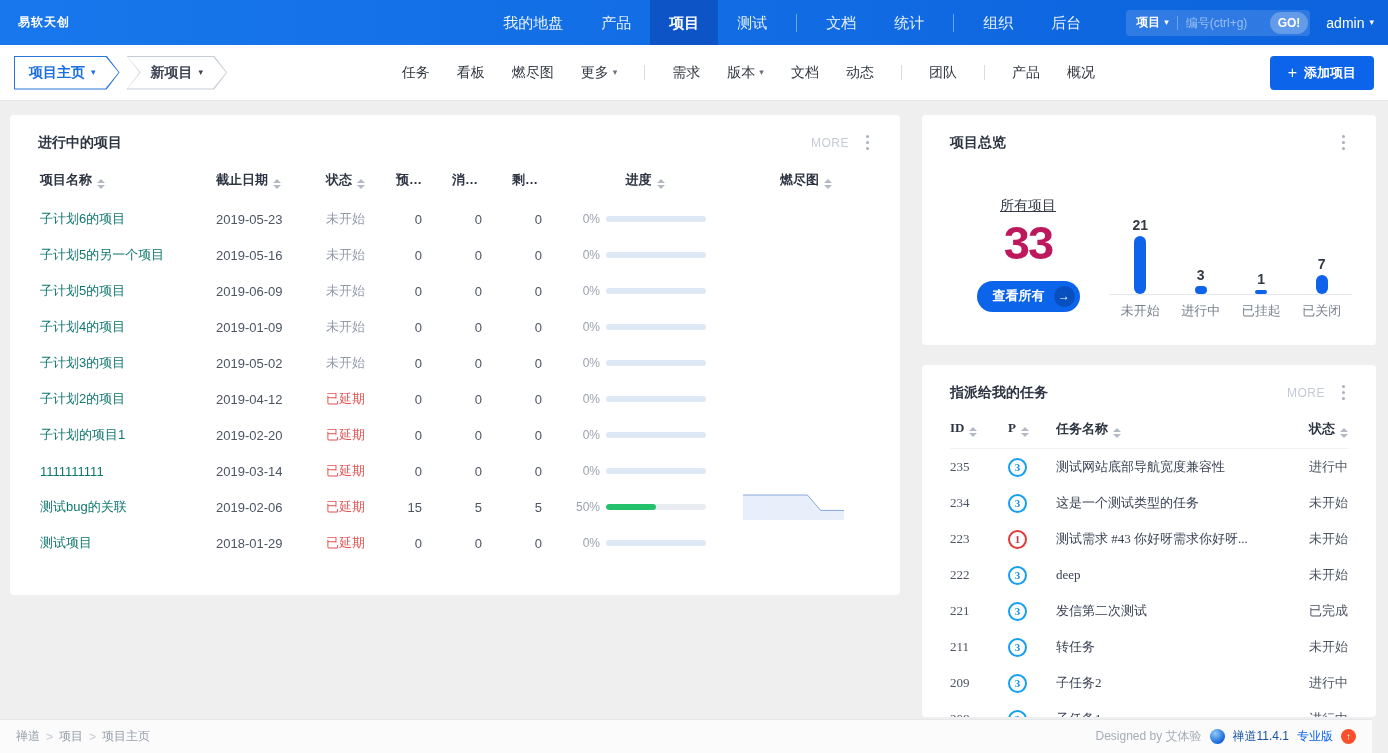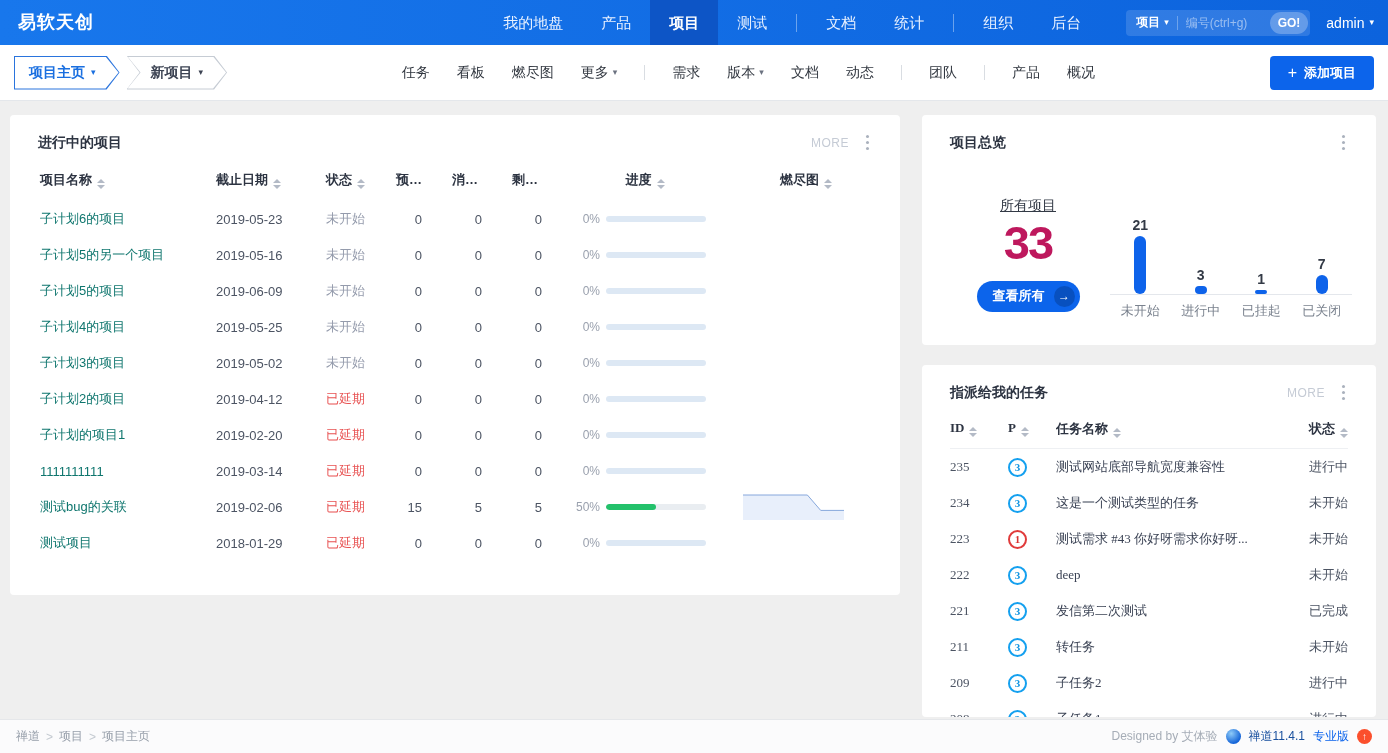--- a/index.html
+++ b/index.html
@@ -2,21 +2,21 @@
 <html><head>
 <meta charset="utf-8">
 <style>
   * { margin:0; padding:0; box-sizing:border-box; }
   html,body { width:1388px; height:753px; overflow:hidden; }
   body { font-family:"Liberation Sans","DejaVu Sans",sans-serif; background:#efefef; color:#333; }
 
   
   .navbar { height:45px; background:linear-gradient(90deg,#1877ec 0%,#0c63dd 100%);
             display:flex; align-items:stretch; color:#fff; padding:0 14px 0 18px; }
-  .brand { font-size:18px; font-weight:bold; line-height:45px; margin-right:30px; letter-spacing:1px; cursor:pointer; }
+  .brand { font-size:12px; font-weight:bold; line-height:45px; margin-right:30px; letter-spacing:1px; cursor:pointer; }
   .nav-menu { display:flex; align-items:stretch; margin-left:auto; }
   .navitem { line-height:45px; padding:0 19px; font-size:15px; color:#eaf2ff; cursor:pointer; white-space:nowrap; }
   .navitem.active { background:#0d55c6; color:#fff; font-weight:bold; }
   .navdiv { width:1px; height:18px; background:rgba(255,255,255,.38); align-self:center; margin:0 10px; }
   .nav-right { display:flex; align-items:center; margin-left:26px; gap:16px; }
   .searchbox { display:flex; align-items:center; background:rgba(255,255,255,.14); border-radius:4px; height:26px; padding:2px; }
   .scope { font-size:12px; font-weight:bold; color:#fff; padding:0 8px; display:flex; align-items:center; gap:4px; cursor:pointer; white-space:nowrap; }
   .sdiv { width:1px; height:14px; background:rgba(255,255,255,.3); }
   .searchbox input { background:transparent; border:none; outline:none; width:92px; font-size:12px; color:#fff; padding:0 8px; }
   .searchbox input::placeholder { color:rgba(255,255,255,.5); }
@@ -110,21 +110,21 @@
   .tcell { font-size:13px; color:#4c5463; white-space:nowrap; overflow:hidden; text-overflow:ellipsis; }
   .thead .tcell { color:#2d3442; font-weight:bold; }
   .tcell.right { text-align:right; }
   .tname { color:#3a4254; cursor:pointer; }
   .pri { width:19px; height:19px; border-radius:50%; border:2px solid; display:flex; align-items:center;
          justify-content:center; font-size:11px; font-weight:bold; }
   .pri3 { border-color:#14a0ef; color:#0f93e0; }
   .pri1 { border-color:#e03b3b; color:#d93232; }
 
   
-  .footer { position:absolute; left:0; right:0; bottom:0; height:34px; background:#fbfbfc; border-top:1px solid #e5e7ea;
+  .footer { position:absolute; left:0; right:16px; bottom:0; height:34px; background:#fbfbfc; border-top:1px solid #e5e7ea;
             display:flex; padding:0 16px; font-size:12px; color:#98a0ab; }
   .fcrumb { display:flex; gap:6px; align-items:center; }
   .fcrumb .sep { color:#c3c9d0; }
   .fcrumb span { cursor:pointer; }
   .fright { margin-left:auto; display:flex; align-items:center; gap:8px; }
   .designed { color:#a6adb7; }
   .globe { width:15px; height:15px; border-radius:50%; background:radial-gradient(circle at 35% 30%,#8ecbf8,#1565d8 70%); display:inline-block; }
   .ver { color:#19509e; cursor:pointer; }
   .edition { color:#0c64eb; cursor:pointer; }
   .upbadge { width:15px; height:15px; border-radius:50%; background:#fb4f2c; color:#fff; font-size:10px;
@@ -314,21 +314,21 @@
             <div class="cell num">0</div>
             <div class="cell num">0</div>
             <div class="progress-cell">
               <span class="pct">0%</span>
               <span class="track"></span>
             </div>
             <div class="burn-cell"></div>
           </div>
           <div class="trow">
             <div class="cell name">子计划4的项目</div>
-            <div class="cell">2019-05-25</div>
+            <div class="cell">2019-01-09</div>
             <div class="cell st-wait">未开始</div>
             <div class="cell num">0</div>
             <div class="cell num">0</div>
             <div class="cell num">0</div>
             <div class="progress-cell">
               <span class="pct">0%</span>
               <span class="track"></span>
             </div>
             <div class="burn-cell"></div>
           </div>

